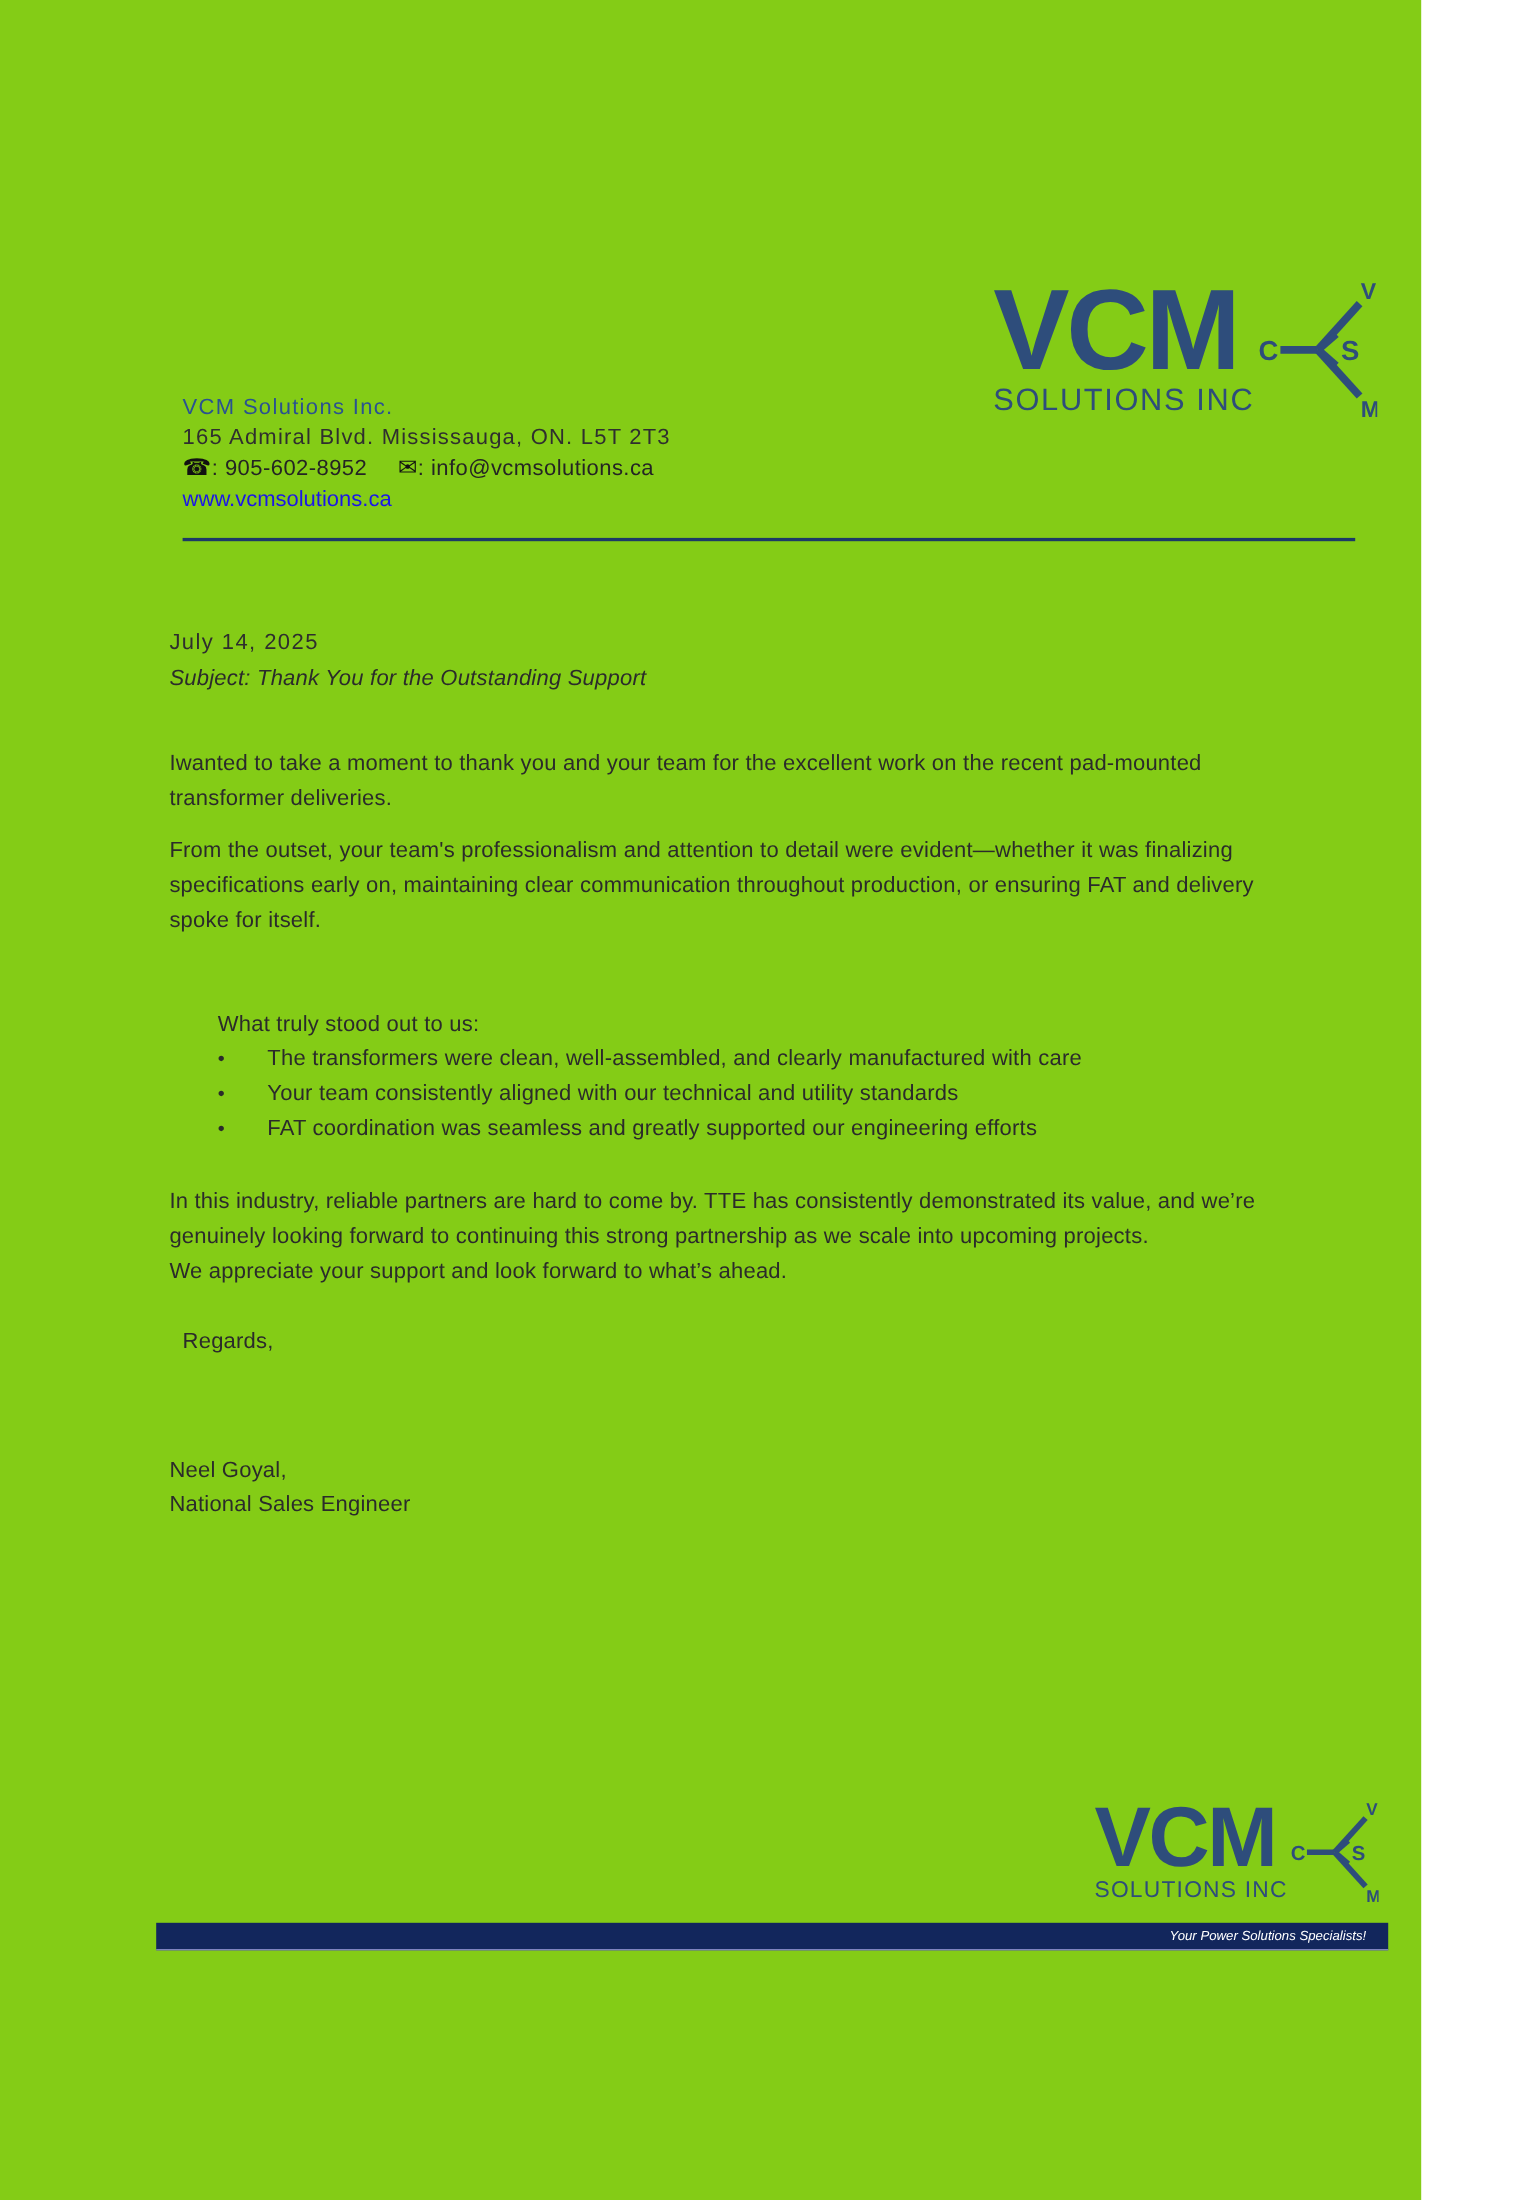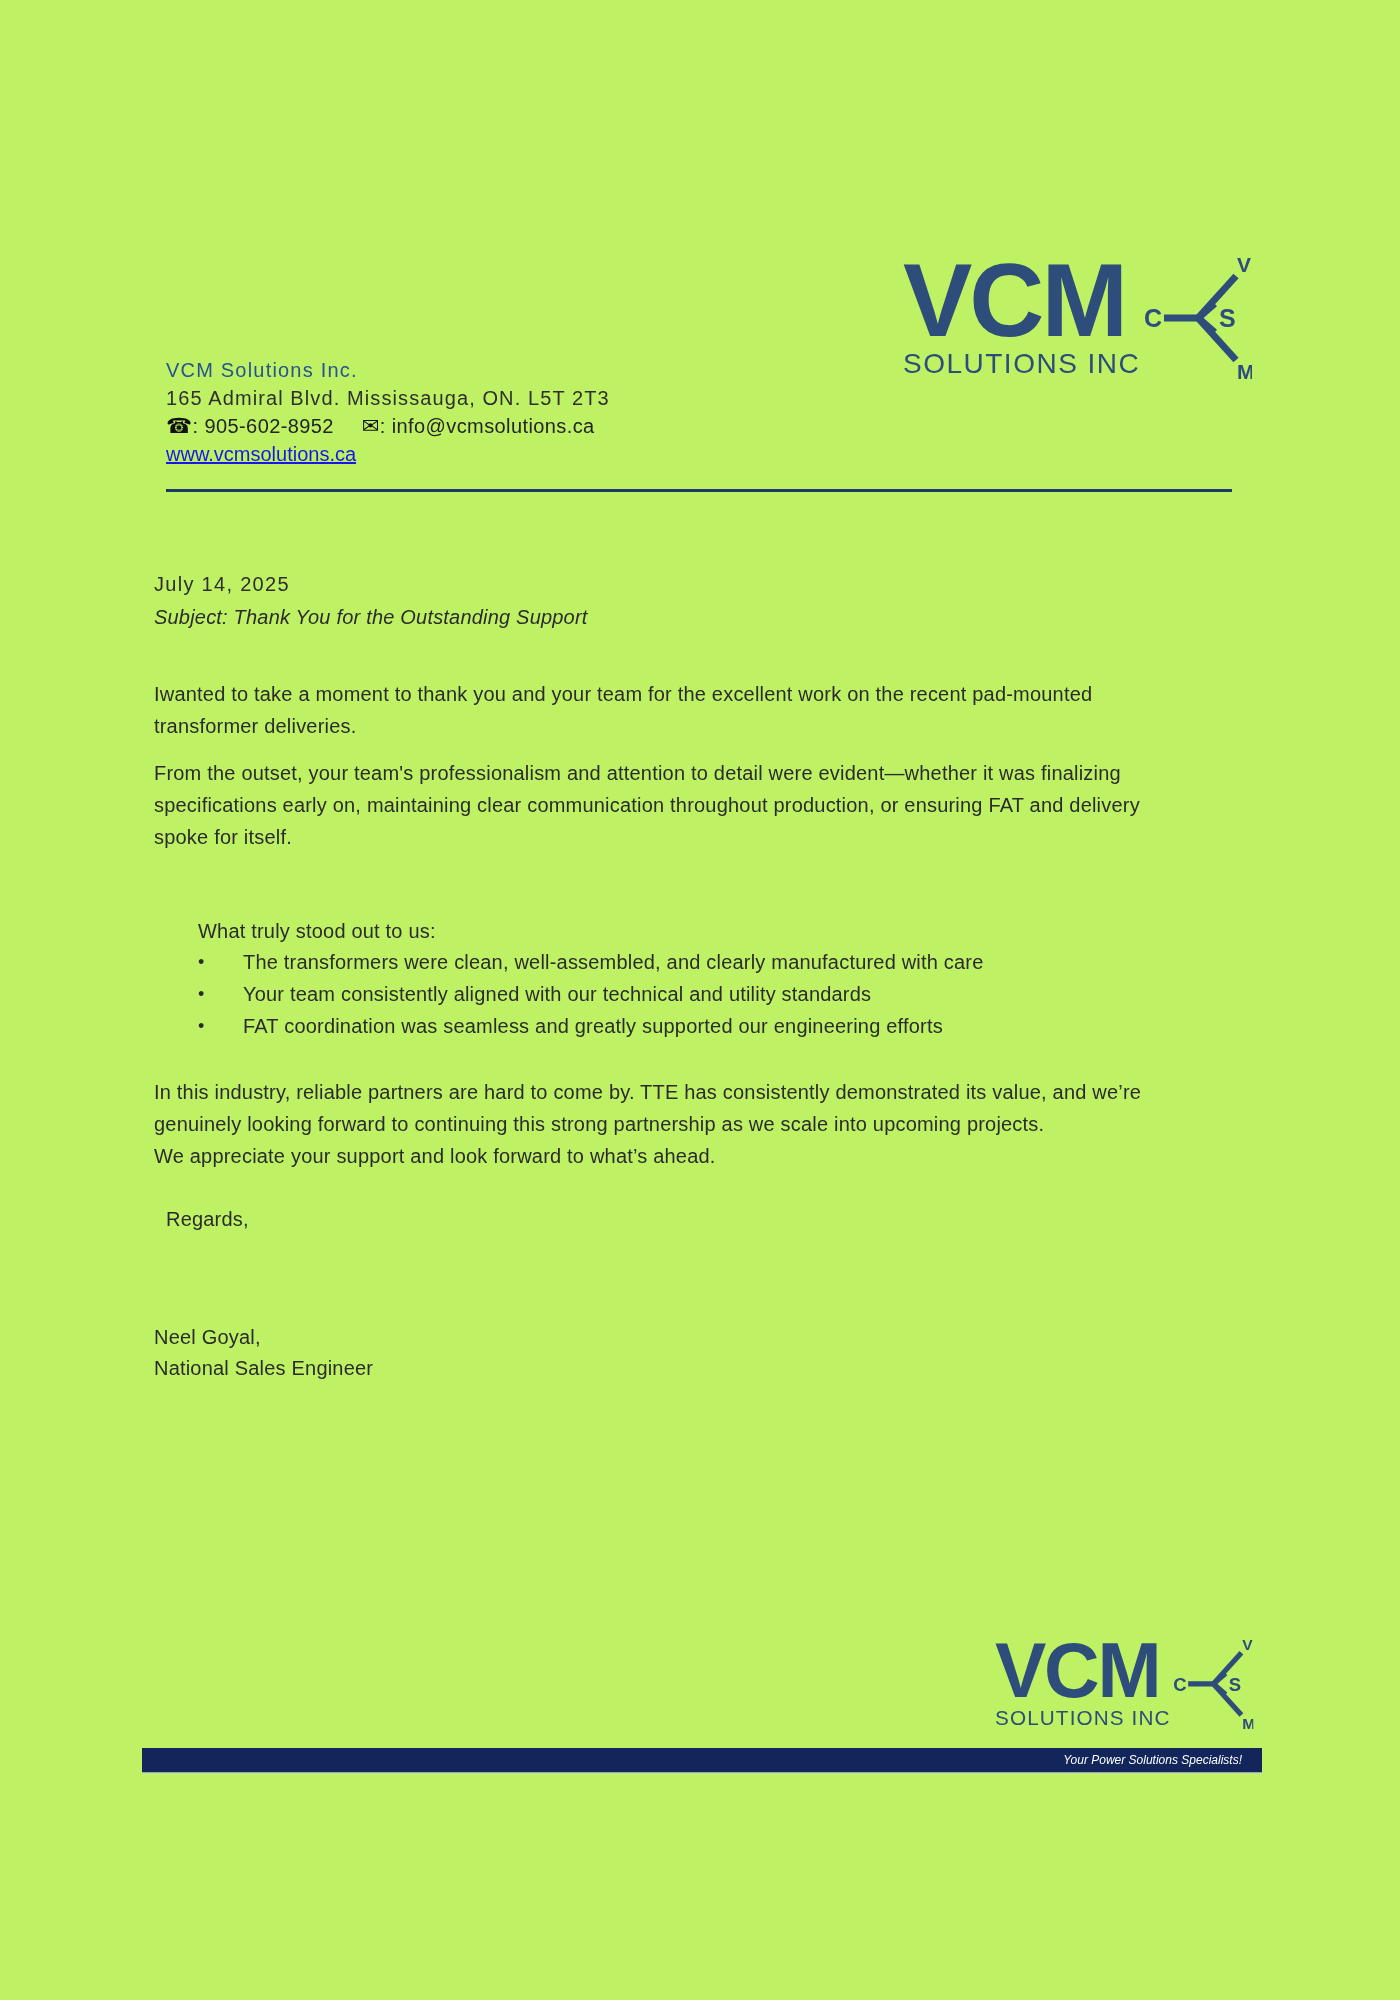--- a/index.html
+++ b/index.html
@@ -1,21 +1,21 @@
 <!DOCTYPE html>
 <html style="--navy: #2e4d7b; --bar: #12265c; --link: #1b16e8; --heading: #2a5291; --text: #2b2b2b; --rule: #1c3a66;"><head>
 <meta charset="utf-8">
 <style>
   :root{
     --navy:#2e4d7b; --bar:#12265c; --link:#1b16e8;
     --heading:#2a5291; --text:#2b2b2b; --rule:#1c3a66;
   }
   html,body{margin:0;padding:0;background:#ffffff;}
   .page{
-    position:relative;width:1400px;height:2000px;background:#bef264;
+    position:relative;width:1292px;height:2000px;background:#84cc16;
     font-family:"Liberation Sans",sans-serif;color:var(--text);overflow:hidden;
   }
 
   
   .logo{display:flex;align-items:flex-start;color:var(--navy);}
   .logo-textcol{display:flex;flex-direction:column;}
   .logo-word{font-weight:bold;font-size:104px;line-height:88px;letter-spacing:-3px;}
   .logo-sub{font-size:28px;letter-spacing:1.5px;margin-top:4px;white-space:nowrap;}
   .logo-symbol{margin-left:4px;margin-top:0;}
   .logo-symbol svg{display:block;}
@@ -24,21 +24,21 @@
   .logo--footer{position:absolute;left:995px;top:1638px;transform:scale(0.74);transform-origin:top left;}
 
   
   .letterhead{position:absolute;left:166px;top:356px;font-size:20px;}
   .lh-line{line-height:28px;white-space:nowrap;}
   .lh-company{color:var(--heading);letter-spacing:1.2px;}
   .lh-address{color:#2f2f2f;letter-spacing:1.1px;}
   .lh-contact{color:#242424;letter-spacing:0.4px;}
   .lh-contact .glyph{font-size:21px;color:#111;}
   .lh-gap{display:inline-block;width:28px;}
-  .lh-site a, .lh-site span.link{color:var(--link);text-decoration:underline;cursor:pointer;}
+  .lh-site a, .lh-site span.link{color:var(--link);cursor:pointer;}
   .rule{position:absolute;left:166px;top:489px;width:1066px;height:3px;background:var(--rule);}
 
   
   .bodytext{position:absolute;left:154px;font-size:20px;line-height:32px;letter-spacing:0.2px;color:var(--text);white-space:nowrap;}
   .date{top:568px;letter-spacing:1.3px;color:#2e2e2e;}
   .subject{top:601px;font-style:italic;}
   .p1{top:662px;margin-top:16px;}
   .p2{top:757px;}
   .list-intro{top:915px;margin-left:44px;}
   .bullets{position:absolute;left:198px;top:946px;font-size:20px;line-height:32px;letter-spacing:0.2px;}

